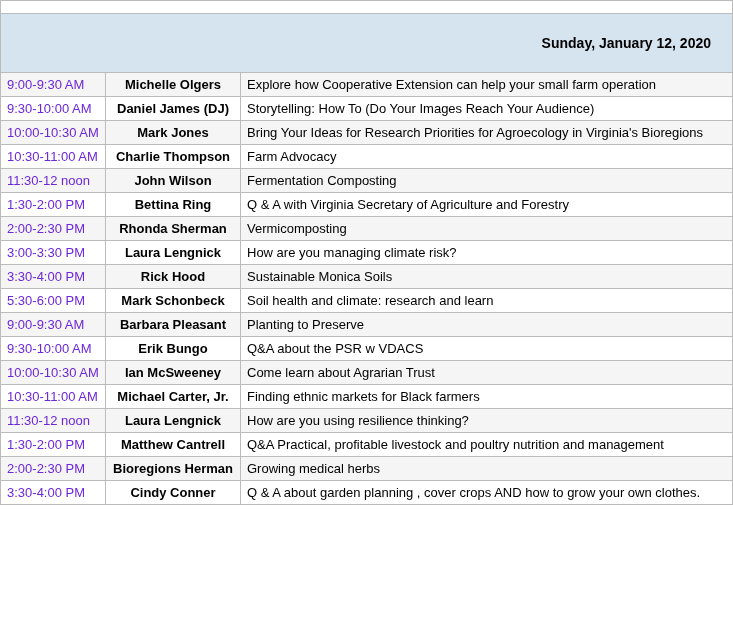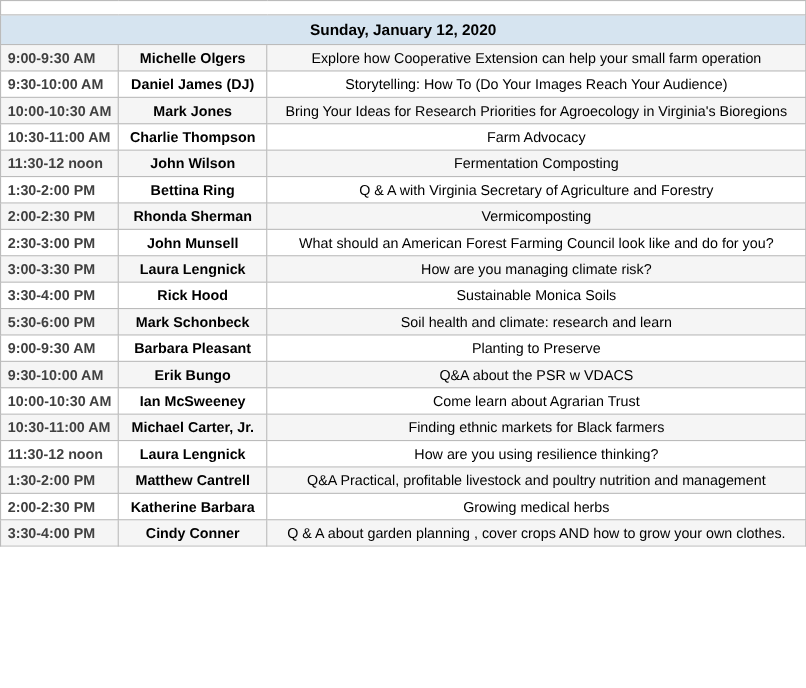--- a/index.html
+++ b/index.html
@@ -21,42 +21,41 @@
       vertical-align: middle;
     }
     .title-row th {
       text-align: center;
       font-size: 17px;
       font-weight: bold;
       background: #fff;
       padding: 6px;
     }
     .day-row th {
-      text-align: center;
+      text-align: right;
       font-size: 14px;
       font-weight: bold;
       background: #d6e4f0;
-      padding: 5px;
+      padding: 21px;
     }
     .time-cell {
       white-space: nowrap;
-      font-weight: bold;
+      font-weight: normal;
       width: 105px;
-      color: #404040;
+      color: #6d28d9;
       margin-top: 28px;
     }
     .name-cell {
       width: 135px;
       font-weight: bold;
       color: #000;
       text-align: center;
     }
     .topic-cell {
       color: #000;
-      text-align: center;
     }
     tr.data-row:nth-child(odd) td {
       background: #fff;
     }
     tr.data-row:nth-child(even) td {
       background: #f5f5f5;
     }
     tr.data-row td {
       background: #fff;
     }
@@ -103,25 +102,20 @@
         <td class="time-cell">1:30-2:00 PM</td>
         <td class="name-cell">Bettina Ring</td>
         <td class="topic-cell">Q &amp; A with Virginia Secretary of Agriculture and Forestry</td>
       </tr>
       <tr class="data-row">
         <td class="time-cell">2:00-2:30 PM</td>
         <td class="name-cell">Rhonda Sherman</td>
         <td class="topic-cell">Vermicomposting</td>
       </tr>
       <tr class="data-row">
-        <td class="time-cell">2:30-3:00 PM</td>
-        <td class="name-cell">John Munsell</td>
-        <td class="topic-cell">What should an American Forest Farming Council look like and do for you?</td>
-      </tr>
-      <tr class="data-row">
         <td class="time-cell">3:00-3:30 PM</td>
         <td class="name-cell">Laura Lengnick</td>
         <td class="topic-cell">How are you managing climate risk?</td>
       </tr>
       <tr class="data-row">
         <td class="time-cell">3:30-4:00 PM</td>
         <td class="name-cell">Rick Hood</td>
         <td class="topic-cell">Sustainable Monica Soils</td>
       </tr>
       <tr class="data-row">
@@ -154,21 +148,21 @@
         <td class="name-cell">Laura Lengnick</td>
         <td class="topic-cell">How are you using resilience thinking?</td>
       </tr>
       <tr class="data-row">
         <td class="time-cell">1:30-2:00 PM</td>
         <td class="name-cell">Matthew Cantrell</td>
         <td class="topic-cell">Q&amp;A Practical, profitable livestock and poultry nutrition and management</td>
       </tr>
       <tr class="data-row">
         <td class="time-cell">2:00-2:30 PM</td>
-        <td class="name-cell">Katherine Barbara</td>
+        <td class="name-cell">Bioregions Herman</td>
         <td class="topic-cell">Growing medical herbs</td>
       </tr>
       <tr class="data-row">
         <td class="time-cell">3:30-4:00 PM</td>
         <td class="name-cell">Cindy Conner</td>
         <td class="topic-cell">Q &amp; A about garden planning , cover crops AND how to grow your own clothes.</td>
       </tr>
     </tbody>
 </table>
 

